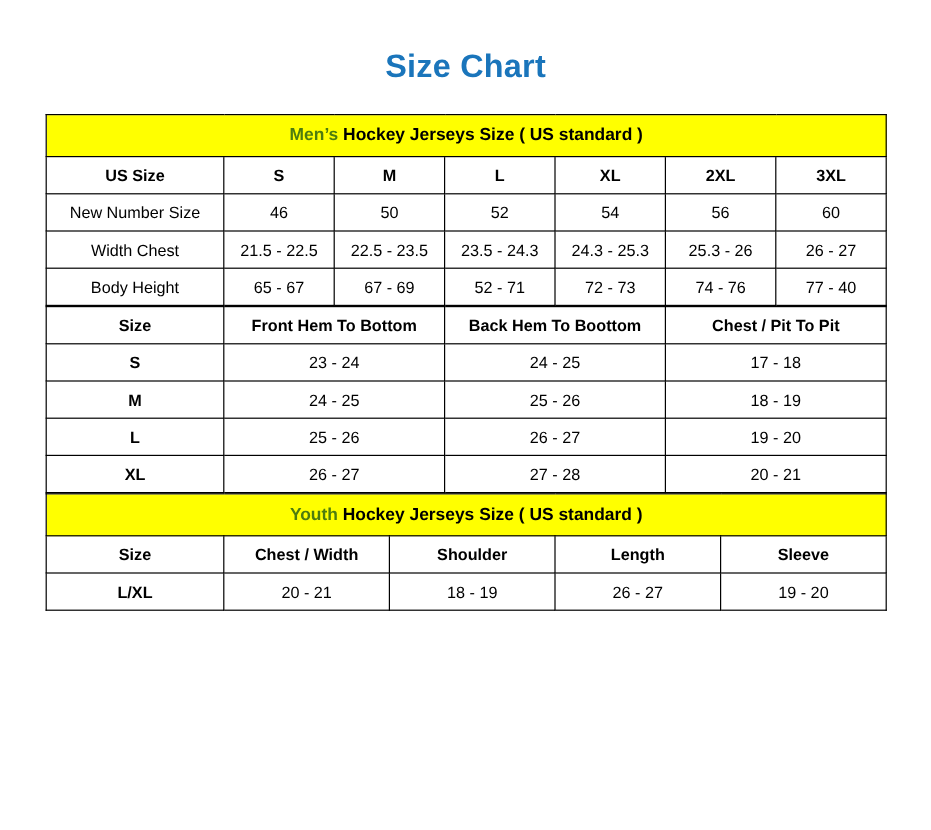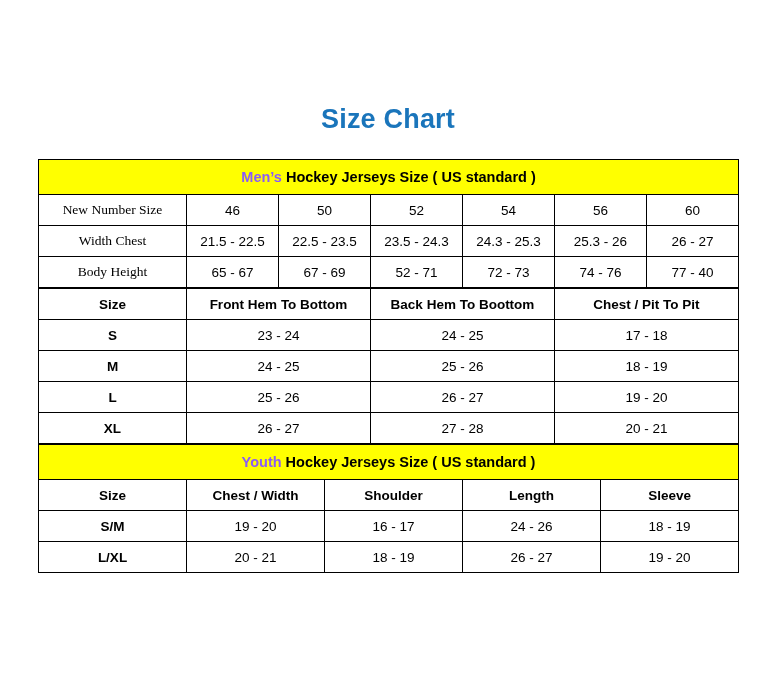--- a/index.html
+++ b/index.html
@@ -17,21 +17,21 @@
     position: relative;
     width: 776px;
     height: 692px;
     box-sizing: border-box;
   }
   .title {
     text-align: center;
     color: #1a75bb;
     font-size: 27px;
     font-weight: bold;
-    padding-top: 104px;
+    padding-top: 40px;
     letter-spacing: 0.2px;
   }
   .tables {
     margin: 0 auto;
     margin-top: 24px;
     width: 700px;
   }
   table {
     border-collapse: collapse;
     width: 700px;
@@ -45,29 +45,28 @@
     padding: 2px 2px;
     background: #ffffff;
   }
   .banner td {
     background: #ffff00;
     font-weight: bold;
     font-size: 14.5px;
     height: 30px;
   }
   .banner .accent {
-    color: #8b5cf6;
+    color: #4d7c0f;
     margin-top: 26px;
   }
   .hdr td {
     font-weight: bold;
   }
   .rowlabel {
     font-weight: normal;
-    font-family: Liberation Serif, serif;
   }
   .bold-cell {
     font-weight: bold;
   }
 </style>
 </head>
 <body>
 
 <div class="page">
 
@@ -81,20 +80,29 @@
           <col style="width:92px">
           <col style="width:92px">
         <col style="width:92px">
           <col style="width:92px">
           <col style="width:92px">
           <col style="width:92px">
       </colgroup>
       <tbody>
         <tr class="banner">
           <td colspan="7"><span class="accent">Men’s</span><span> Hockey Jerseys Size ( US standard )</span></td>
+        </tr>
+        <tr class="hdr">
+          <td>US Size</td>
+          <td>S</td>
+          <td>M</td>
+          <td>L</td>
+          <td>XL</td>
+          <td>2XL</td>
+          <td>3XL</td>
         </tr>
         <tr>
           <td class="rowlabel">New Number Size</td>
           <td>46</td>
           <td>50</td>
           <td>52</td>
           <td>54</td>
           <td>56</td>
           <td>60</td>
         </tr>
@@ -173,27 +181,20 @@
           <td colspan="5"><span class="accent">Youth</span><span> Hockey Jerseys Size ( US standard )</span></td>
         </tr>
         <tr class="hdr">
           <td>Size</td>
           <td>Chest / Width</td>
           <td>Shoulder</td>
           <td>Length</td>
           <td>Sleeve</td>
         </tr>
         <tr>
-          <td class="bold-cell">S/M</td>
-          <td>19 - 20</td>
-          <td>16 - 17</td>
-          <td>24 - 26</td>
-          <td>18 - 19</td>
-        </tr>
-        <tr>
           <td class="bold-cell">L/XL</td>
           <td>20 - 21</td>
           <td>18 - 19</td>
           <td>26 - 27</td>
           <td>19 - 20</td>
         </tr>
       </tbody>
     </table>
 
   </div>

